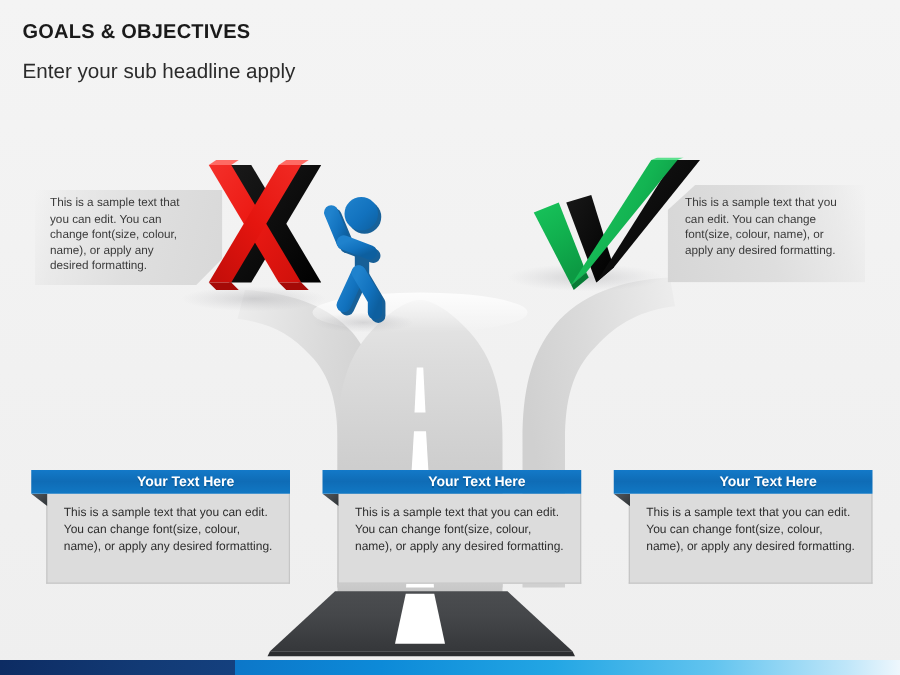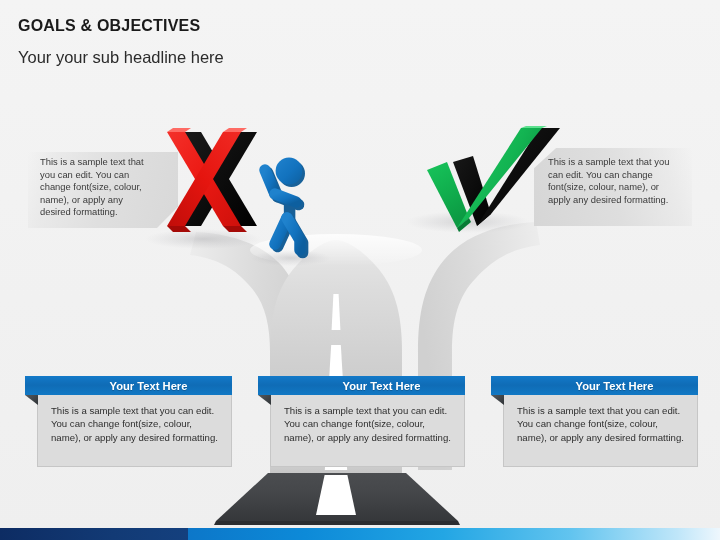--- a/index.html
+++ b/index.html
@@ -103,21 +103,21 @@
     position:absolute; left:188px; top:0; width:532px; height:100%;
     background:linear-gradient(90deg,#0c77c9 0%,#0d8ad8 22%,#23a6e4 48%,#62c4ef 72%,#bfe6f9 92%,#eef7fd 100%);
   }
 </style>
 </head>
 <body>
 
 <div id="slide">
 
   <div id="title">GOALS &amp; OBJECTIVES</div>
-  <div id="subtitle">Your your sub headline here</div>
+  <div id="subtitle">Enter your sub headline apply</div>
 
   <svg id="road-layer" viewBox="0 0 720 540" xmlns="http://www.w3.org/2000/svg">
     <defs>
       <linearGradient id="gRoadUp" x1="0" y1="0" x2="0" y2="1">
         <stop offset="0%" stop-color="#e7e7e7"></stop>
         <stop offset="22%" stop-color="#dcdcdc"></stop>
         <stop offset="55%" stop-color="#cfcfcf"></stop>
         <stop offset="100%" stop-color="#c2c2c2"></stop>
       </linearGradient>
       <linearGradient id="gRoadSideL" x1="0" y1="0" x2="1" y2="0.3">

